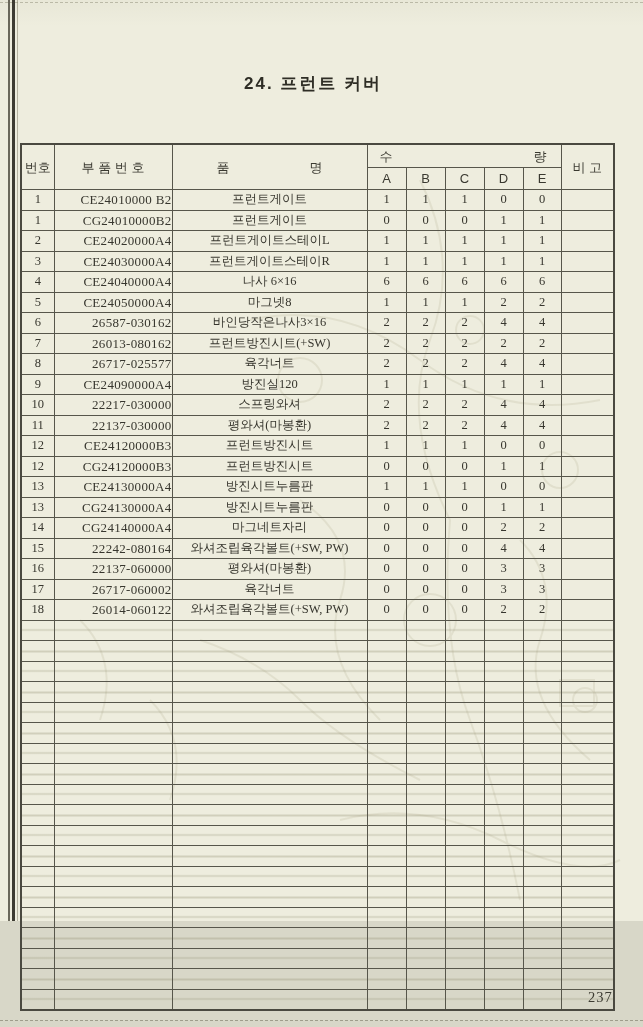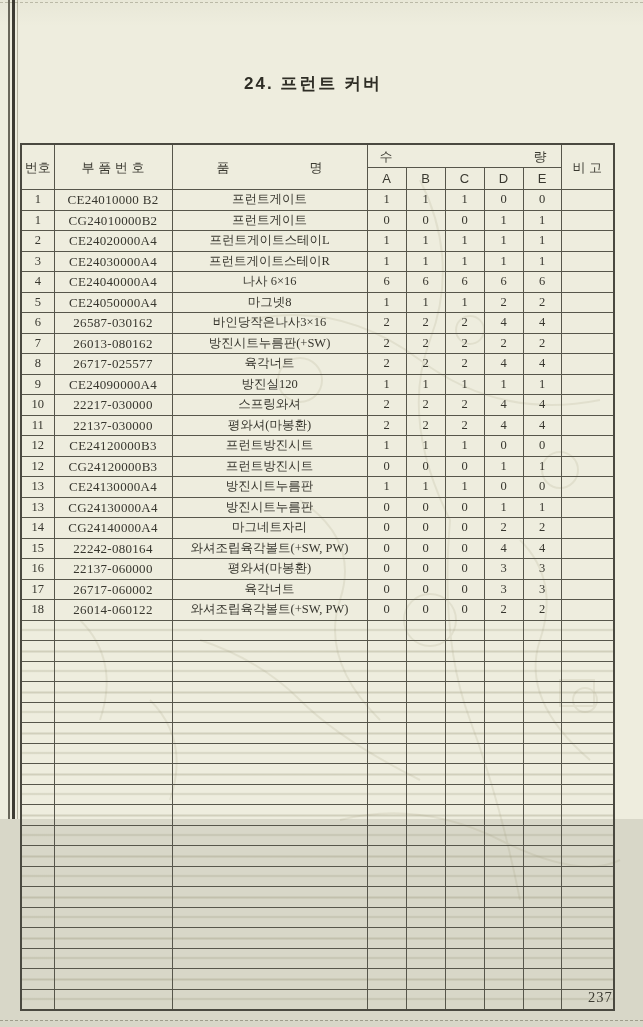--- a/index.html
+++ b/index.html
@@ -1,18 +1,18 @@
 <!DOCTYPE html>
 <html><head>
 <meta charset="utf-8">
 <style>
   html,body{margin:0;padding:0;}
   body{width:643px;height:1027px;overflow:hidden;background:#d8d7c8;}
   .scan{
-    position:relative;width:643px;height:819px;
+    position:relative;width:643px;height:921px;
     background:linear-gradient(180deg,#e8e7d7 0,#eeedde 26px,#eeedde 990px,#e9e8d8 1027px);
     font-family:"Liberation Serif","DejaVu Serif",serif;
     color:#35342c;
     text-decoration:underline;
   }
   
   .edge-top{position:absolute;top:2px;left:0;right:0;height:0;border-top:1px dashed rgba(150,148,128,.55);}
   .edge-bottom{position:absolute;top:1020px;left:0;right:0;height:0;border-top:1px dashed rgba(120,118,98,.6);}
   .bind1{position:absolute;top:0;bottom:0;left:8px;width:2px;background:rgba(72,70,58,.8);}
   .bind2{position:absolute;top:0;bottom:0;left:12px;width:3px;background:rgba(42,40,32,.9);}
@@ -45,21 +45,21 @@
     font-weight:normal;
   }
   table.parts{border:2px solid #4a4940;}
   thead th{font-family:"Liberation Sans","DejaVu Sans",sans-serif;font-size:13px;color:#3a3930;}
   thead tr.r1 th{height:22px;}
   thead tr.r2 th{height:21px;}
   .h-split{display:flex;justify-content:space-between;align-items:center;}
   .h-name .h-split{padding:0 44px;}
   .h-qty  .h-split{padding:0 14px 0 12px;}
   td.c-no{text-align:center;}
-  td.c-part{text-align:center;padding-left:9px;font-size:13px;letter-spacing:.3px;}
+  td.c-part{text-align:right;padding-left:9px;font-size:13px;letter-spacing:.3px;}
   td.c-name{text-align:center;padding-left:7px;font-size:12.5px;}
   td.c-qty{text-align:center;}
   td.c-rem{}
   tr.empty-row td{
     background:linear-gradient(to bottom,transparent 44%,rgba(150,147,118,.38) 48%,rgba(150,147,118,.38) 52%,transparent 56%);
   }
   .page-number{
     position:absolute;left:588px;top:989px;
     font-size:14.5px;color:#3d3c33;letter-spacing:1px;
   }
@@ -208,21 +208,21 @@
       <td class="c-qty">2</td>
       <td class="c-qty">2</td>
       <td class="c-qty">2</td>
       <td class="c-qty">4</td>
       <td class="c-qty">4</td>
       <td class="c-rem"></td>
     </tr>
         <tr>
       <td class="c-no">7</td>
       <td class="c-part">26013-080162</td>
-      <td class="c-name">방진시트누름판(+SW)</td>
+      <td class="c-name">프런트방진시트(+SW)</td>
       <td class="c-qty">2</td>
       <td class="c-qty">2</td>
       <td class="c-qty">2</td>
       <td class="c-qty">2</td>
       <td class="c-qty">2</td>
       <td class="c-rem"></td>
     </tr>
         <tr>
       <td class="c-no">8</td>
       <td class="c-part">26717-025577</td>

